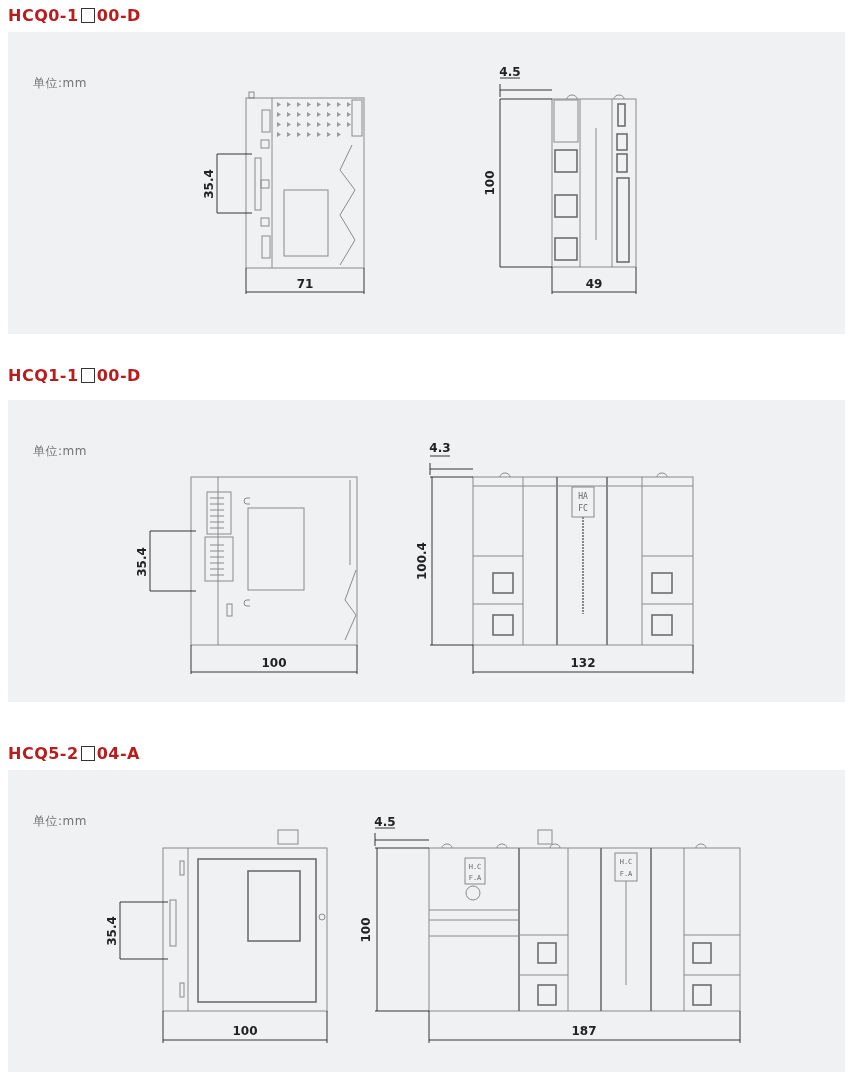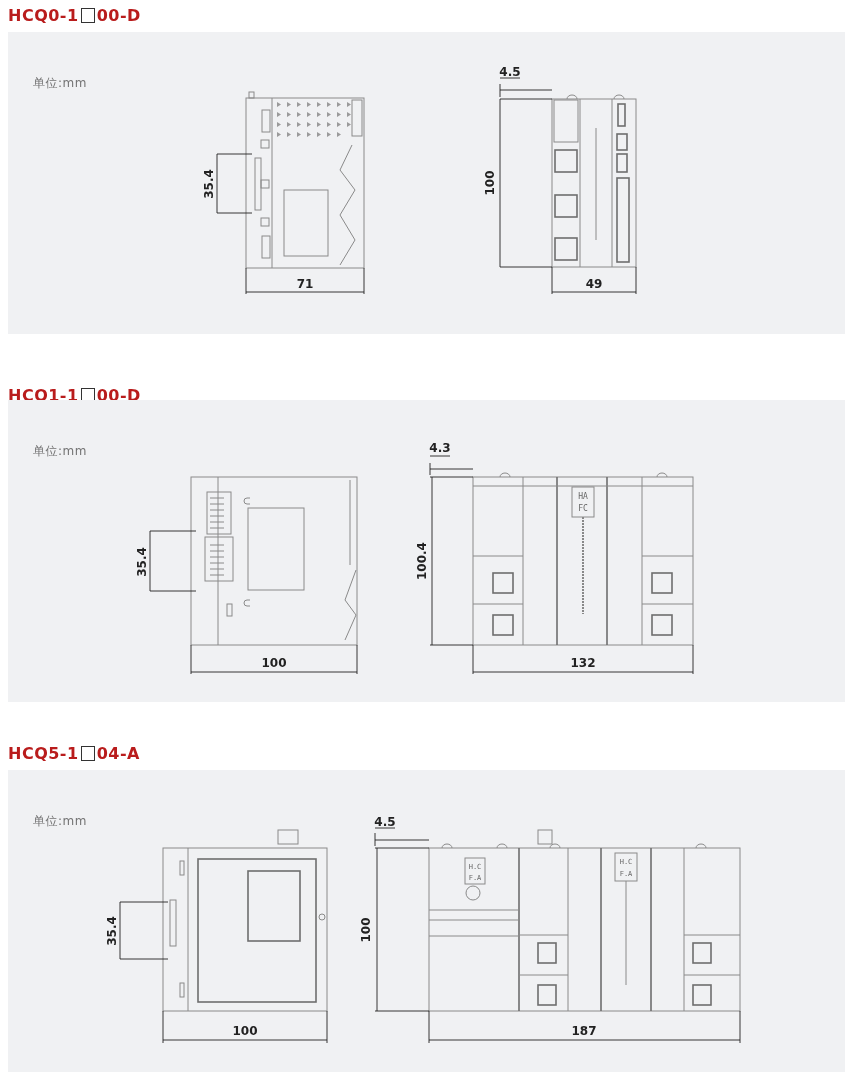--- a/index.html
+++ b/index.html
@@ -81,21 +81,21 @@
       <line x1="500" y1="99" x2="500" y2="267" class="dim"></line>
       <text x="494" y="183" class="dimtxt" transform="rotate(-90 494 183)" text-anchor="middle">100</text>
       <line x1="552" y1="267" x2="552" y2="294" class="dim"></line>
       <line x1="636" y1="267" x2="636" y2="294" class="dim"></line>
       <line x1="552" y1="292" x2="636" y2="292" class="dim"></line>
       <text x="594" y="288" class="dimtxt" text-anchor="middle">49</text>
     </g>
   </svg>
 </div>
 
-<div class="title" style="top:384px;">
+<div class="title" style="top:364px;">
   <span>HCQ1-1</span>
     <span class="box"></span>
     <span>00-D</span>
 </div>
 <div class="panel" style="top:400px;">
   <div class="unit">单位:mm</div>
   <svg width="837" height="302">
     <g transform="translate(-8,-400)">
       <rect x="191" y="477" width="166" height="168" class="ln"></rect>
       <line x1="218" y1="477" x2="218" y2="645" class="ln"></line>
@@ -163,21 +163,21 @@
       <text x="426" y="561" class="dimtxt" transform="rotate(-90 426 561)" text-anchor="middle">100.4</text>
       <line x1="473" y1="645" x2="473" y2="674" class="dim"></line>
       <line x1="693" y1="645" x2="693" y2="674" class="dim"></line>
       <line x1="473" y1="672" x2="693" y2="672" class="dim"></line>
       <text x="583" y="667" class="dimtxt" text-anchor="middle">132</text>
     </g>
   </svg>
 </div>
 
 <div class="title" style="top:742px;">
-  <span>HCQ5-1</span>
+  <span>HCQ5-2</span>
     <span class="box"></span>
     <span>04-A</span>
 </div>
 <div class="panel" style="top:770px;">
   <div class="unit">单位:mm</div>
   <svg width="837" height="302">
     <g transform="translate(-8,-770)">
       <rect x="163" y="848" width="164" height="163" class="ln"></rect>
       <line x1="188" y1="848" x2="188" y2="1011" class="ln"></line>
       <rect x="198" y="859" width="118" height="143" class="lnd"></rect>

